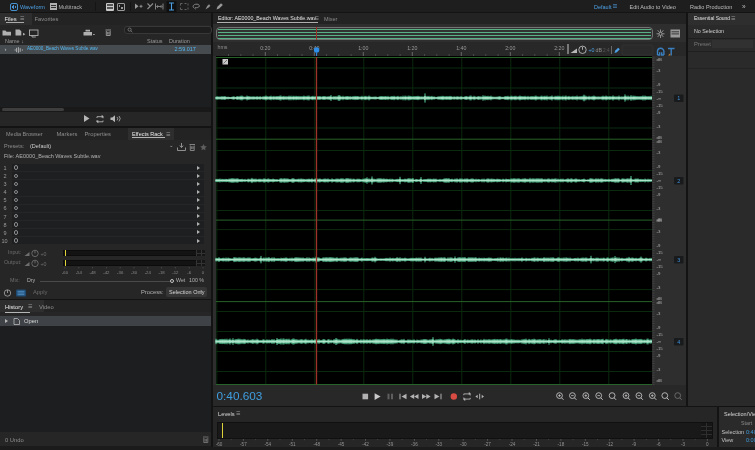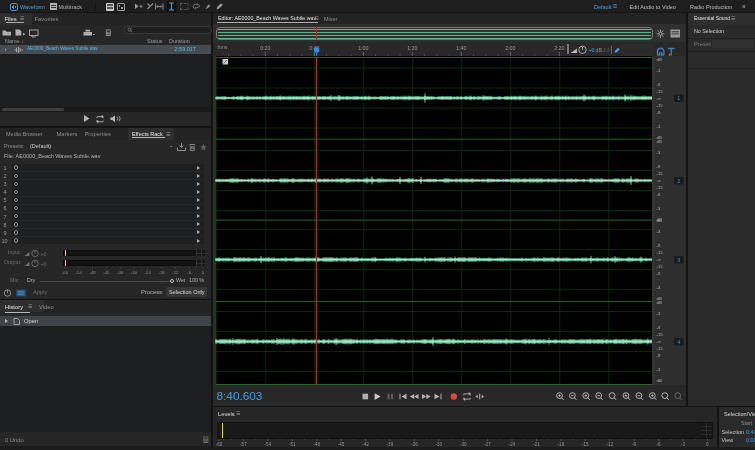--- a/index.html
+++ b/index.html
@@ -380,21 +380,21 @@
       <text x="465.7" y="44.2" font-size="5.5" fill="#3e8fd8" text-anchor="middle">1</text>
       <rect x="461" y="121.0" width="9.5" height="7.5" rx="1" fill="#191a1b"></rect>
       <text x="465.7" y="126.7" font-size="5.5" fill="#3e8fd8" text-anchor="middle">2</text>
       <rect x="461" y="200.1" width="9.5" height="7.5" rx="1" fill="#191a1b"></rect>
       <text x="465.7" y="205.8" font-size="5.5" fill="#3e8fd8" text-anchor="middle">3</text>
       <rect x="461" y="282.0" width="9.5" height="7.5" rx="1" fill="#191a1b"></rect>
       <text x="465.7" y="287.7" font-size="5.5" fill="#3e8fd8" text-anchor="middle">4</text>
 </svg>
 
 <div class="abs" style="left:213px;top:385px;width:473px;height:20.5px;background:#282828"></div>
-<div class="t" style="left:216.5px;top:390px;font-size:11.8px;color:#3f9ee0">8:40.603</div>
+<div class="t" style="left:216.5px;top:390px;font-size:11.8px;color:#3f9ee0">0:40.603</div>
 <svg class="abs" style="left:355px;top:389px" width="135" height="14" xmlns="http://www.w3.org/2000/svg">
 <rect x="7.5" y="4.7" width="5.6" height="5.6" fill="#b2b2b2"></rect>
 <path d="M19.6 4.3l6 3.3-6 3.3z" fill="#c9c9c9"></path>
 <rect x="32.5" y="4.7" width="2" height="5.6" fill="#5e5e5e"></rect>
       <rect x="36" y="4.7" width="2" height="5.6" fill="#5e5e5e"></rect>
 <path d="M45 4.7v5.6" stroke="#b2b2b2"></path>
       <path d="M51.5 4.7l-5 2.8 5 2.8z" fill="#b2b2b2"></path>
 <path d="M63.5 4.9l-4.3 2.6 4.3 2.6zM59.2 4.9l-4.3 2.6 4.3 2.6z" fill="#b2b2b2"></path>
 <path d="M67 4.9l4.3 2.6-4.3 2.6zM71.3 4.9l4.3 2.6-4.3 2.6z" fill="#b2b2b2"></path>
 <path d="M86 4.7v5.6" stroke="#b2b2b2"></path>

